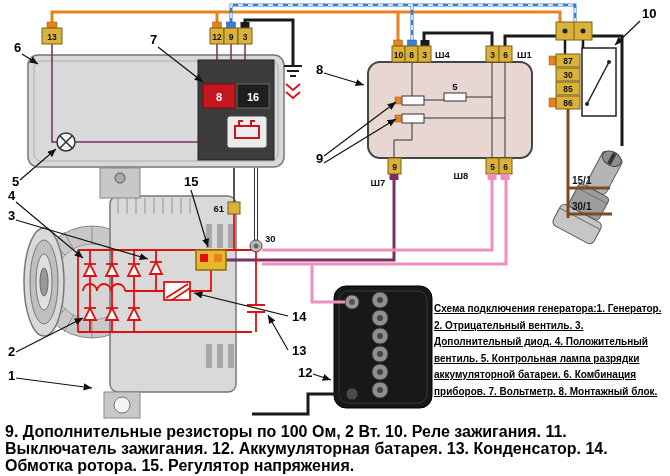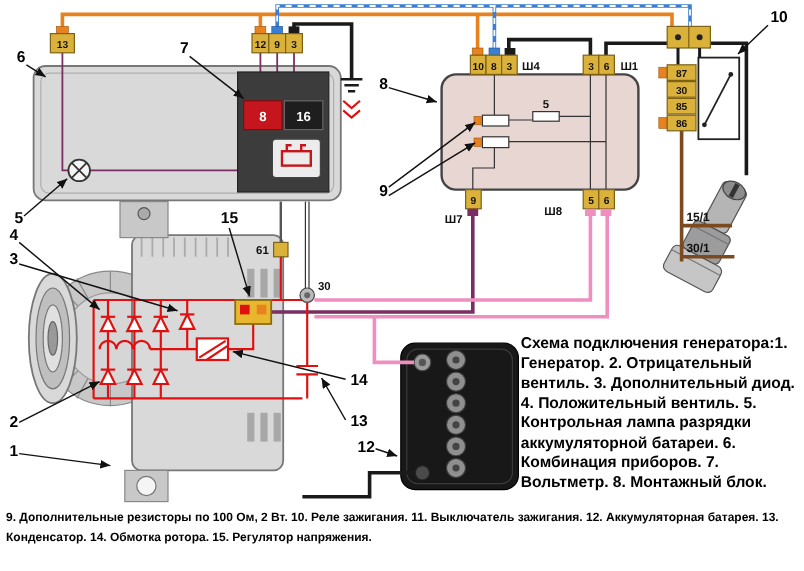--- a/index.html
+++ b/index.html
@@ -30,22 +30,22 @@
   .co-line{stroke:#111;stroke-width:1.2;fill:none;marker-end:url(#ah);}
   
   .t8{font-weight:bold;font-size:8.5px;fill:#111;text-anchor:middle;}
   .t9{font-weight:bold;font-size:9.5px;fill:#111;text-anchor:middle;}
   .t9s{font-weight:bold;font-size:9.5px;fill:#111;text-anchor:start;}
   .t9e{font-weight:bold;font-size:9.5px;fill:#111;text-anchor:end;}
   .t10{font-weight:bold;font-size:10px;fill:#111;text-anchor:start;}
   .tc{font-weight:bold;font-size:13px;fill:#000;text-anchor:start;}
   .tw{font-weight:bold;font-size:11px;fill:#fff;text-anchor:middle;}
   .legend{position:absolute;color:#000;font-weight:bold;}
-  #legend-right{left:434px;top:278px;width:232px;font-size:13px;line-height:16.5px;}
-  #legend-bottom{left:5px;top:423px;width:662px;font-size:10px;line-height:17px;}
+  #legend-right{left:434px;top:301px;width:232px;font-size:10px;line-height:16.5px;text-decoration:underline;}
+  #legend-bottom{left:5px;top:423px;width:662px;font-size:16px;line-height:17px;}
 </style>
 </head>
 <body>
 
 <div id="stage">
 <svg width="670" height="476" viewBox="0 0 670 476">
   <defs>
     <marker id="ah" markerWidth="8" markerHeight="8" refX="7" refY="3" orient="auto">
       <path d="M0,0 L7,3 L0,6 Z" fill="#111"></path>
     </marker>

